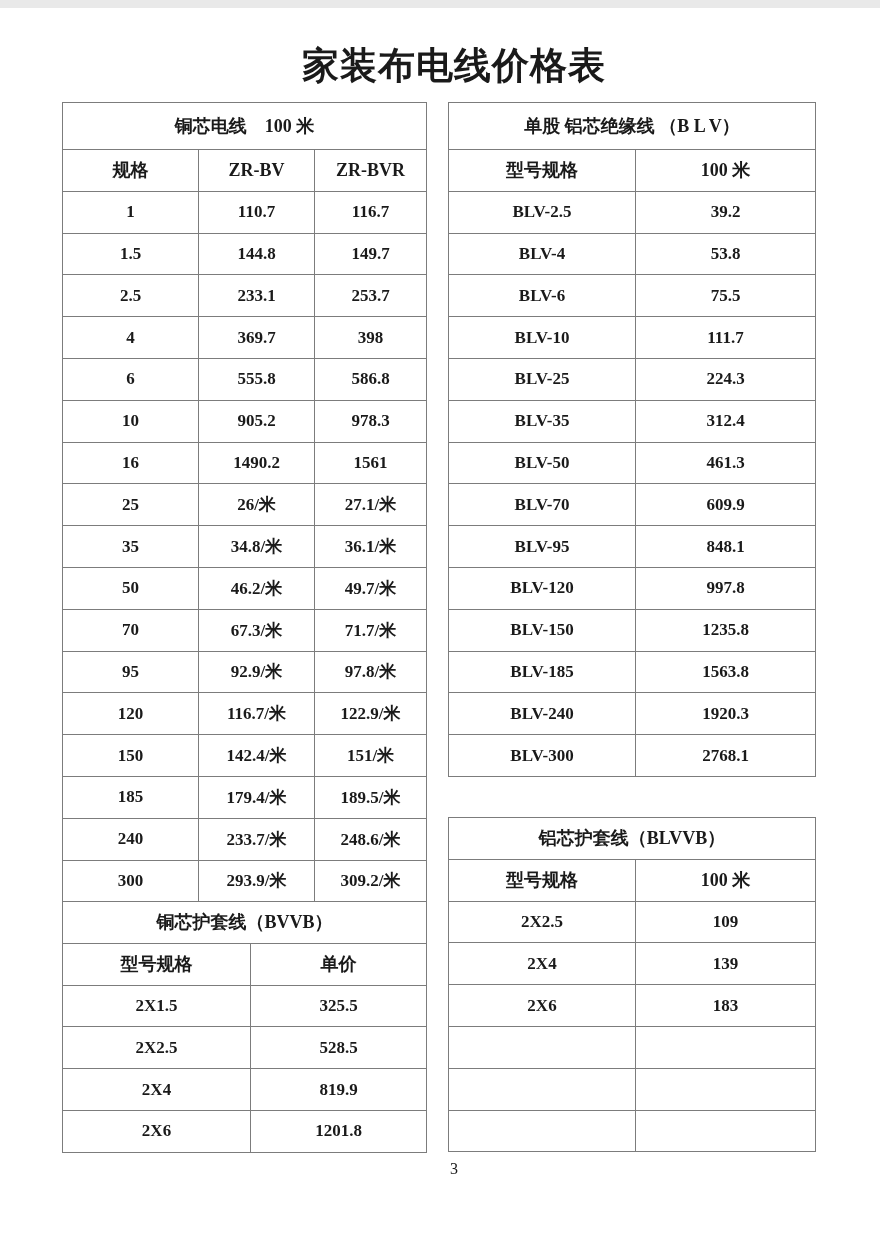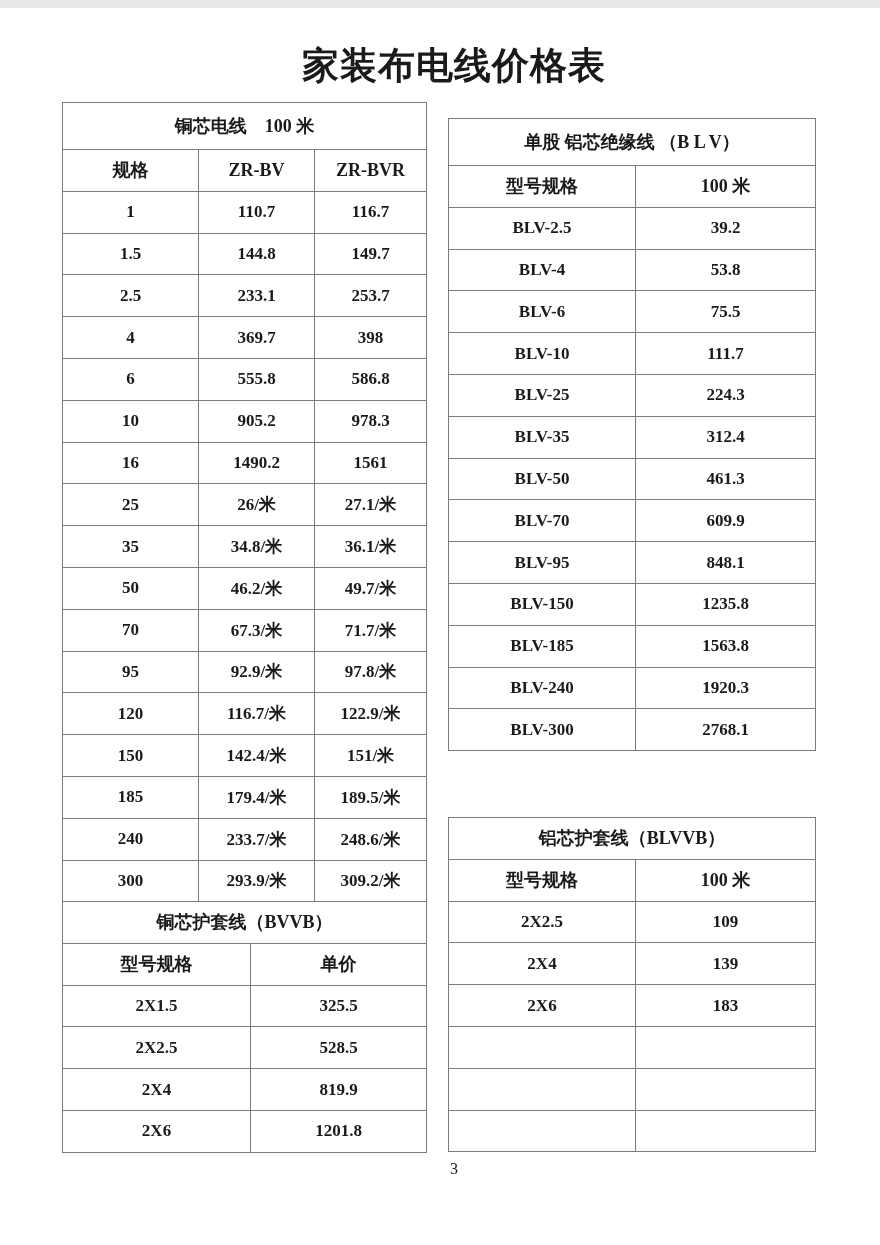--- a/index.html
+++ b/index.html
@@ -28,21 +28,21 @@
     font-weight:bold;
     font-size:17px;
     padding:0;
     overflow:hidden;white-space:nowrap;
   }
   table.tbl th{font-size:18px;font-weight:bold;}
   table.tbl tr{height:41.8px;}
   table.tbl tr.h1{height:47px;}
   #left-main {top:94px; left:62px; width:364px;}
   #left-sub  {top:893px;left:62px; width:364px;padding-left:24px;}
-  #right-main{top:110px; left:448px;width:367px;}
+  #right-main{top:94px; left:448px;width:367px;}
   #right-sub {top:809px;left:448px;width:367px;border-radius:27px;}
   .page-number{
     position:absolute;top:1152px;left:14px;width:100%;
     text-align:center;font-size:16px;
   }
 </style>
 </head>
 <body>
 
 <div class="page">
@@ -264,20 +264,24 @@
         <tr>
           <td>BLV-70</td>
           <td>609.9</td>
         </tr>
 
         <tr>
           <td>BLV-95</td>
           <td>848.1</td>
         </tr>
 
+        <tr>
+          <td>BLV-120</td>
+          <td>997.8</td>
+        </tr>
 
         <tr>
           <td>BLV-150</td>
           <td>1235.8</td>
         </tr>
 
         <tr>
           <td>BLV-185</td>
           <td>1563.8</td>
         </tr>

